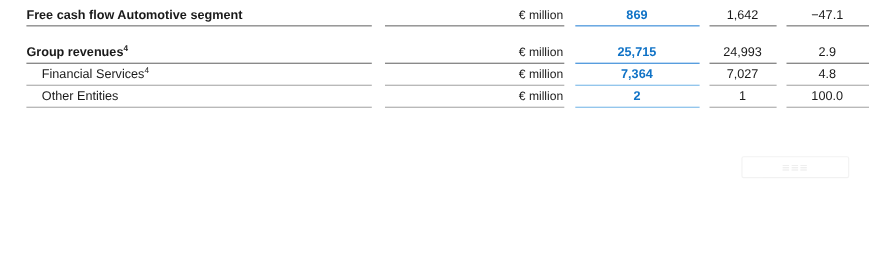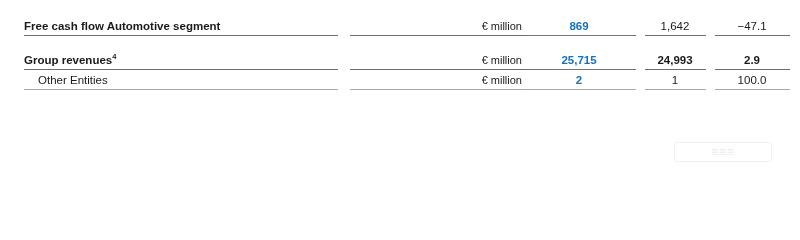--- a/index.html
+++ b/index.html
@@ -18,21 +18,21 @@
 
   .sheet {
     position: relative;
     width: 800px;
     height: 171px;
   }
 
   table.fin {
     position: absolute;
     left: 24px;
-    top: 16px;
+    top: 4px;
     width: 766px;
     border-collapse: collapse;
     table-layout: fixed;
     font-size: 11px;
   }
 
   table.fin col.c-label { width: 326px; }
   table.fin col.c-unit  { width: 173px; }
   table.fin col.c-cur   { width: 122px; }
   table.fin col.c-prev  { width: 70px; }
@@ -54,21 +54,21 @@
     line-height: 18px;
     box-sizing: border-box;
   }
   .cell.thin { border-bottom-color: #a8a8a8; }
   .cell.blue { border-bottom-color: #2f86d6; }
   .cell.blue.thin { border-bottom-color: #7bb8e8; }
   .cell.blank { border-bottom: none; }
 
   
   td.c-label .cell { margin-right: 12px; }
-  td.c-unit  .cell { }
+  td.c-unit  .cell { margin-right: 10px; }
   td.c-cur   .cell { margin-right: 9px; }
   td.c-prev  .cell { margin-right: 9px; }
   td.c-chg   .cell { margin-right: 0; }
 
   .lbl {
     text-align: left;
     font-size: 11.5px;
   }
   .lbl.head {
     font-weight: bold;
@@ -81,21 +81,21 @@
   .num {
     text-align: center;
     font-size: 11.5px;
     padding-right: 1px;
   }
   .num.accent {
     color: #0f72c6;
     font-weight: bold;
   }
   .num.strong {
-    font-weight: bold;
+    font-weight: normal;
   }
   .unit {
     text-align: right;
     font-size: 11px;
     padding-right: 1px;
   }
 
   sup {
     font-size: 7.5px;
     vertical-align: super;
@@ -189,20 +189,37 @@
         <td class="c-prev">
           <span class="cell num strong">24,993</span>
         </td>
         <td class="c-chg">
           <span class="cell num strong">2.9</span>
         </td>
       </tr>
 
 
 
+      <tr>
+        <td class="c-label">
+          <span class="cell thin lbl indent"><span>Financial Services</span><sup>4</sup></span>
+        </td>
+        <td class="c-unit">
+          <span class="cell thin unit">€ million</span>
+        </td>
+        <td class="c-cur">
+          <span class="cell blue thin num accent">7,364</span>
+        </td>
+        <td class="c-prev">
+          <span class="cell thin num">7,027</span>
+        </td>
+        <td class="c-chg">
+          <span class="cell thin num">4.8</span>
+        </td>
+      </tr>
 
       <tr>
         <td class="c-label">
           <span class="cell thin lbl indent"><span>Other Entities</span><sup></sup></span>
         </td>
         <td class="c-unit">
           <span class="cell thin unit">€ million</span>
         </td>
         <td class="c-cur">
           <span class="cell blue thin num accent">2</span>

